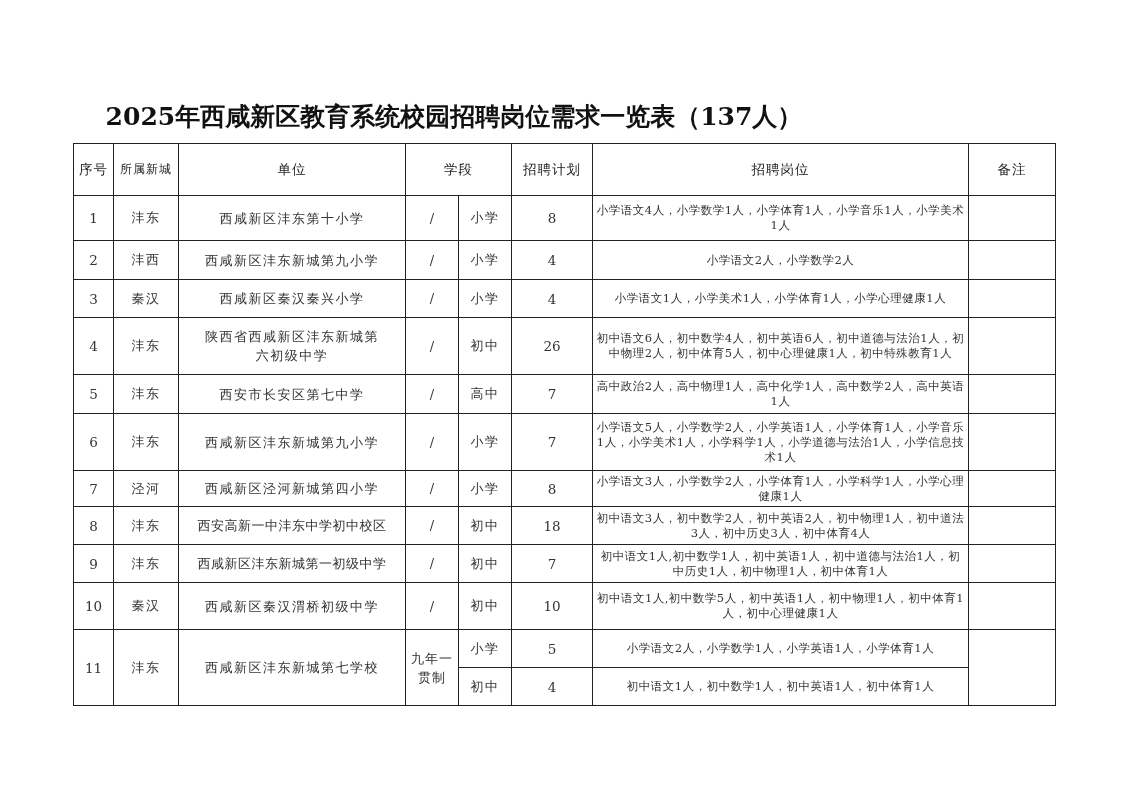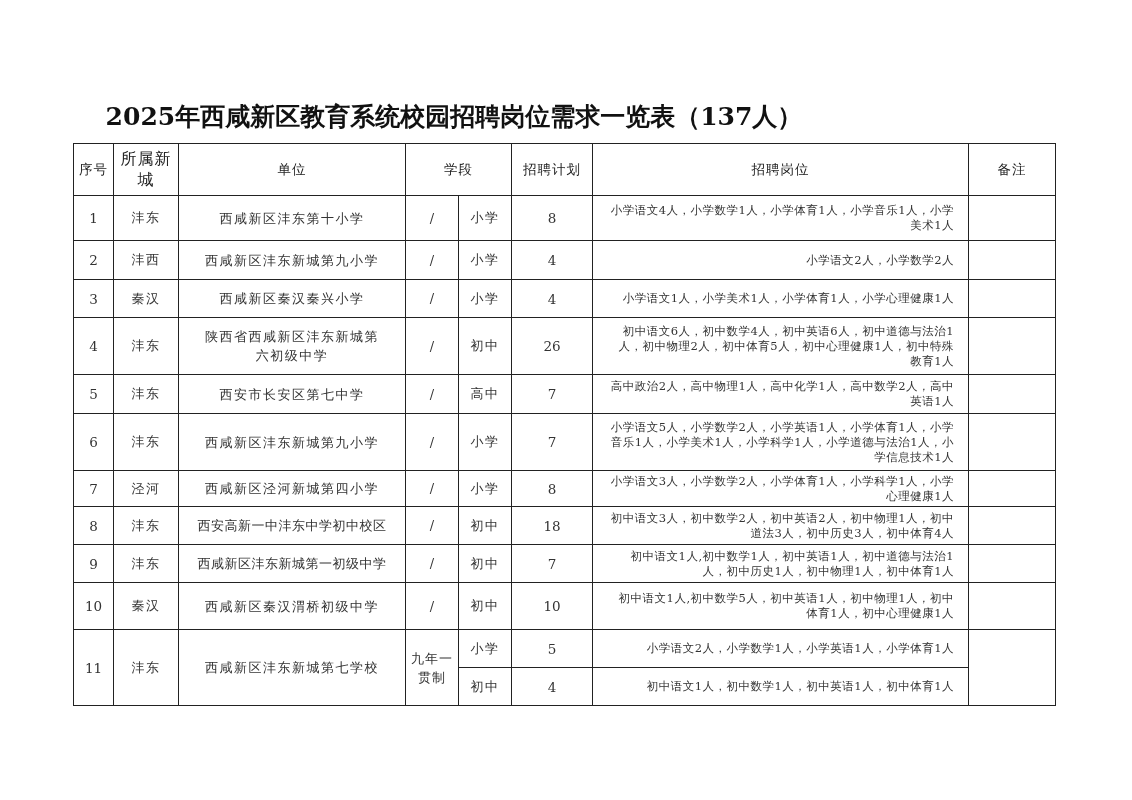--- a/index.html
+++ b/index.html
@@ -5,22 +5,22 @@
   html, body { margin: 0; padding: 0; background: #ffffff; }
   body { width: 1132px; height: 800px; position: relative; overflow: hidden;
          font-family: "DejaVu Serif", "Liberation Serif", serif; color: #222; }
   .title { position: absolute; left: 0; top: 100px; width: 908px; text-align: center;
            font-size: 25px; font-weight: bold; letter-spacing: 0px; color: #111; }
   table { position: absolute; left: 73px; top: 143px; border-collapse: collapse;
           table-layout: fixed; width: 982px; }
   td, th { border: 1.4px solid #222; padding: 0; text-align: center; vertical-align: middle;
            font-size: 13px; font-weight: normal; color: #333; }
   th { font-size: 13.5px; font-weight: normal; color: #222; height: 51px; letter-spacing: 1px; }
-  th.small { font-size: 16px; }
-  td.pos { text-align: right; padding: 1px 14px; font-size: 11.5px; line-height: 15px;
+  th.small { font-size: 12px; }
+  td.pos { text-align: center; padding: 1px 3px; font-size: 11.5px; line-height: 15px;
            letter-spacing: 0.5px; color: #333; }
   td.num { font-size: 13.5px; }
   td.city, td.unit, td.stage { letter-spacing: 1.5px; }
   td.unit { line-height: 19px; }
 </style>
 </head>
 <body>
 
 <div class="title">2025年西咸新区教育系统校园招聘岗位需求一览表（137人）</div>
 

